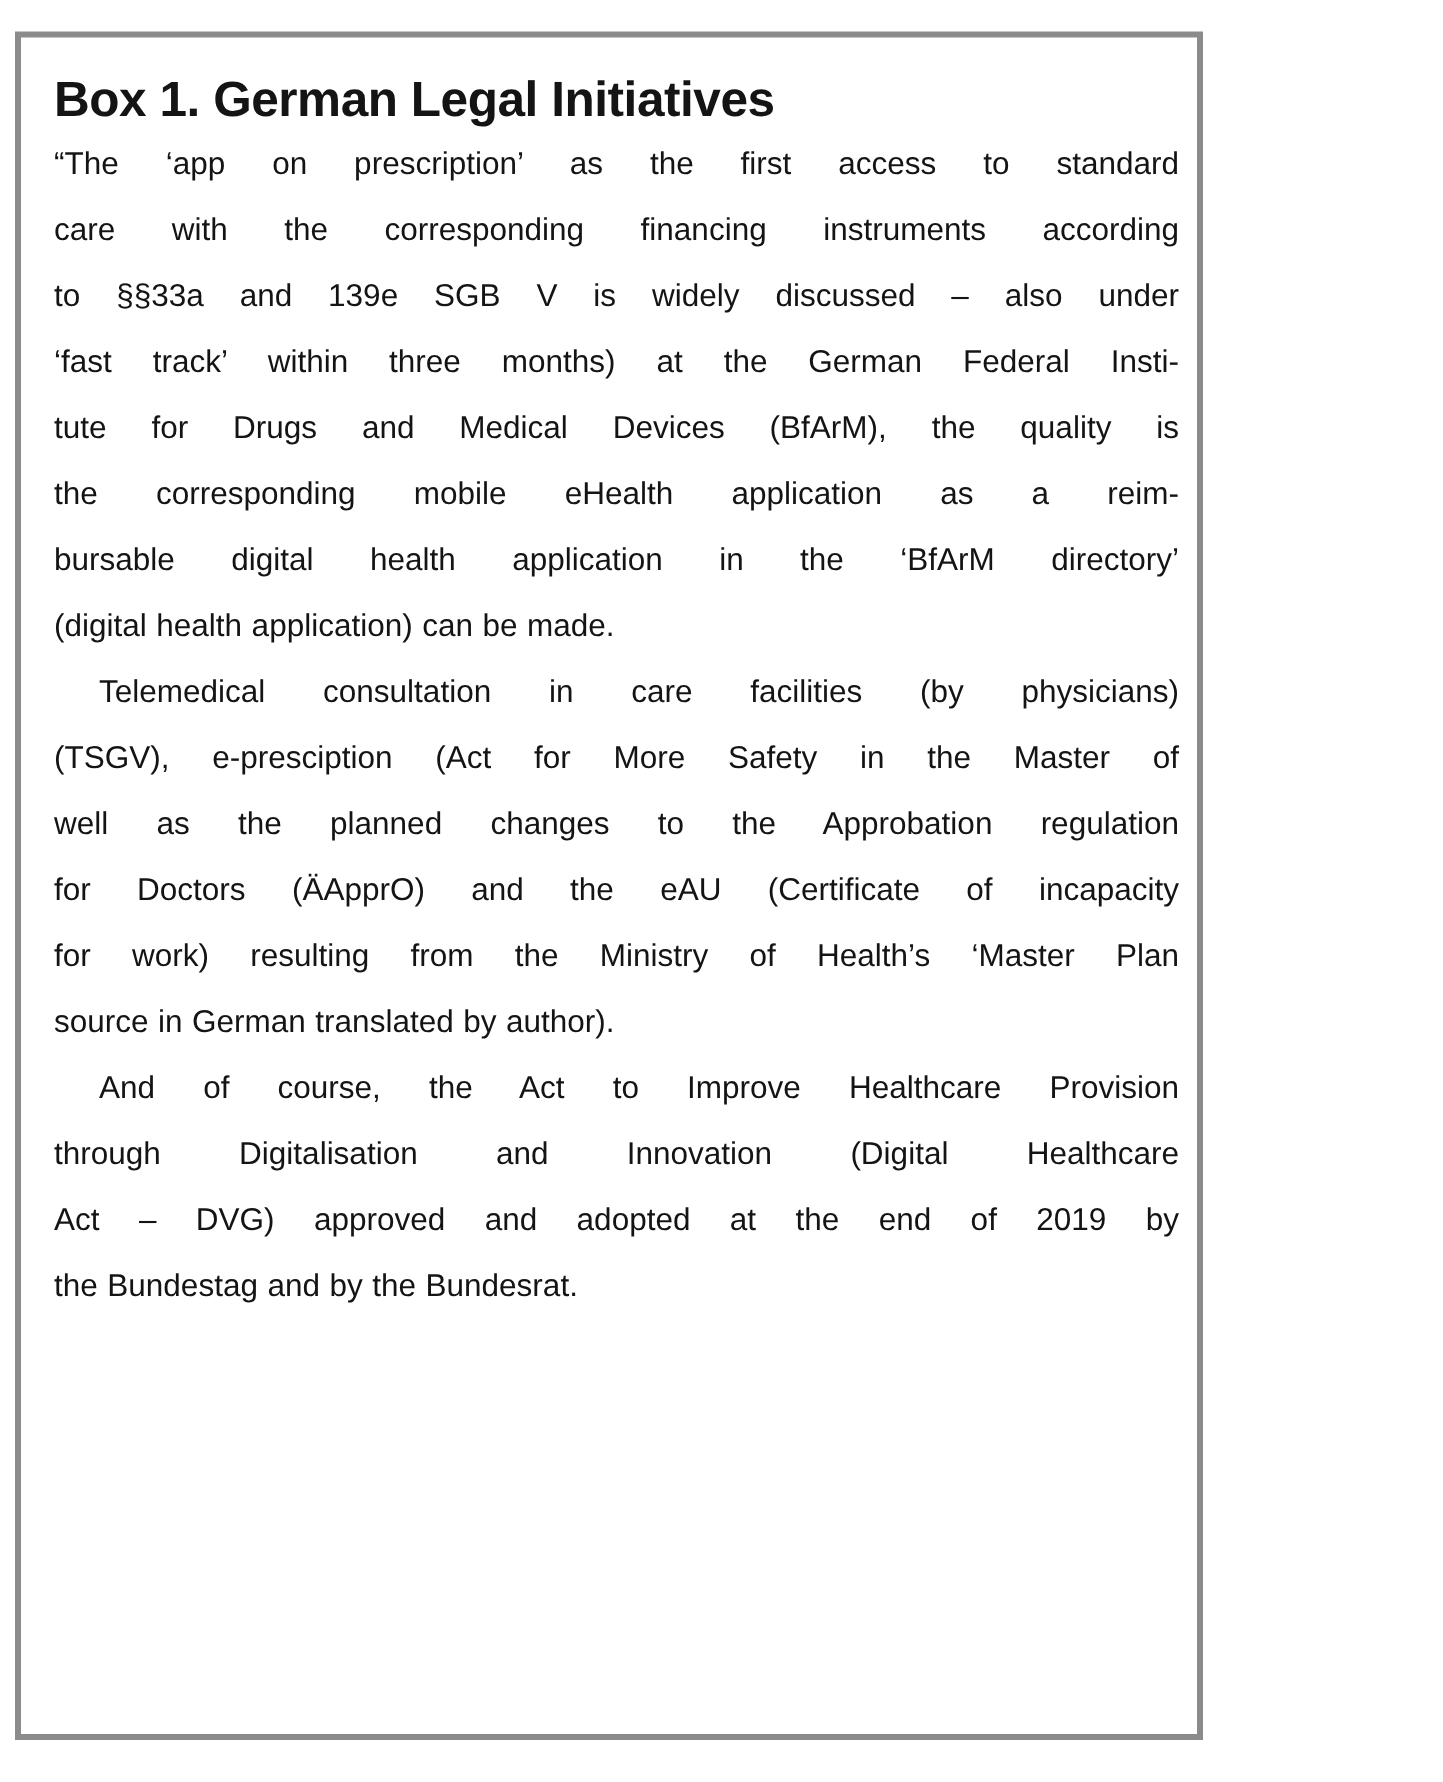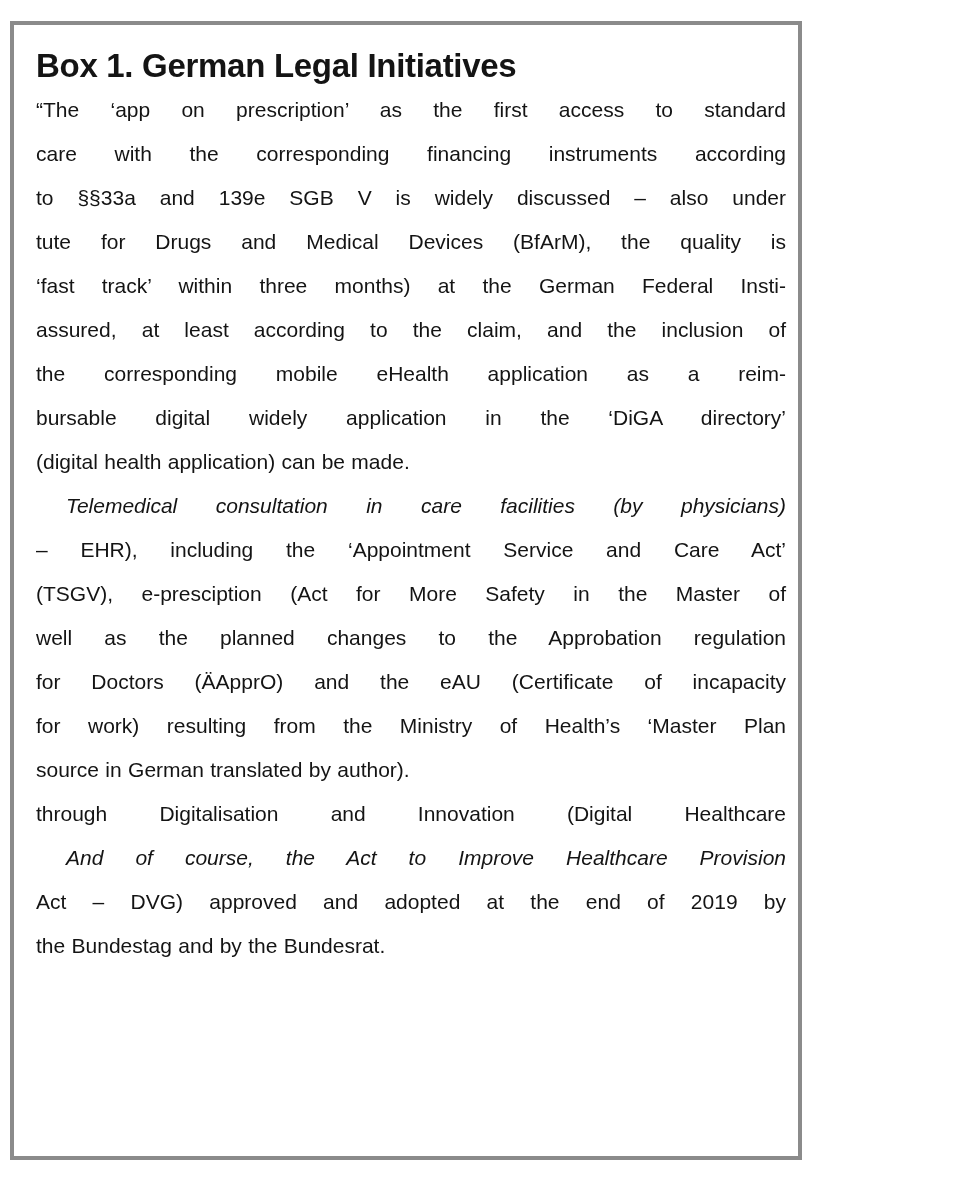--- a/index.html
+++ b/index.html
@@ -28,49 +28,47 @@
     white-space: nowrap;
   }
   .ln {
     font-size: 21px;
     line-height: 44px;
     text-align: justify;
     text-align-last: justify;
     word-spacing: 0.5px;
   }
   .ln.last { text-align-last: left; }
-  .ln.indent { padding-left: 30px; font-style: italic; }
+  .ln.indent { padding-left: 30px; }
 </style>
 </head>
 <body>
 
 <div class="box">
   <div class="title">Box 1. German Legal Initiatives</div>
 
   <div>
     <div class="ln">“The ‘app on prescription’ as the first access to standard</div>
     <div class="ln">care with the corresponding financing instruments according</div>
     <div class="ln">to §§33a and 139e SGB V is widely discussed – also under</div>
+    <div class="ln">‘fast track’ within three months) at the German Federal Insti-</div>
     <div class="ln">tute for Drugs and Medical Devices (BfArM), the quality is</div>
-    <div class="ln">‘fast track’ within three months) at the German Federal Insti-</div>
-    <div class="ln">assured, at least according to the claim, and the inclusion of</div>
     <div class="ln">the corresponding mobile eHealth application as a reim-</div>
-    <div class="ln">bursable digital widely application in the ‘DiGA directory’</div>
+    <div class="ln">bursable digital health application in the ‘BfArM directory’</div>
     <div class="ln last">(digital health application) can be made.</div>
   </div>
 
   <div>
     <div class="ln indent">Telemedical consultation in care facilities (by physicians)</div>
-    <div class="ln">– EHR), including the ‘Appointment Service and Care Act’</div>
     <div class="ln">(TSGV), e-presciption (Act for More Safety in the Master of</div>
     <div class="ln">well as the planned changes to the Approbation regulation</div>
     <div class="ln">for Doctors (ÄApprO) and the eAU (Certificate of incapacity</div>
     <div class="ln">for work) resulting from the Ministry of Health’s ‘Master Plan</div>
     <div class="ln last">source in German translated by author).</div>
   </div>
 
   <div>
+    <div class="ln indent">And of course, the Act to Improve Healthcare Provision</div>
     <div class="ln">through Digitalisation and Innovation (Digital Healthcare</div>
-    <div class="ln indent">And of course, the Act to Improve Healthcare Provision</div>
     <div class="ln">Act – DVG) approved and adopted at the end of 2019 by</div>
     <div class="ln last">the Bundestag and by the Bundesrat.</div>
   </div>
 </div>
 
 </body></html>

